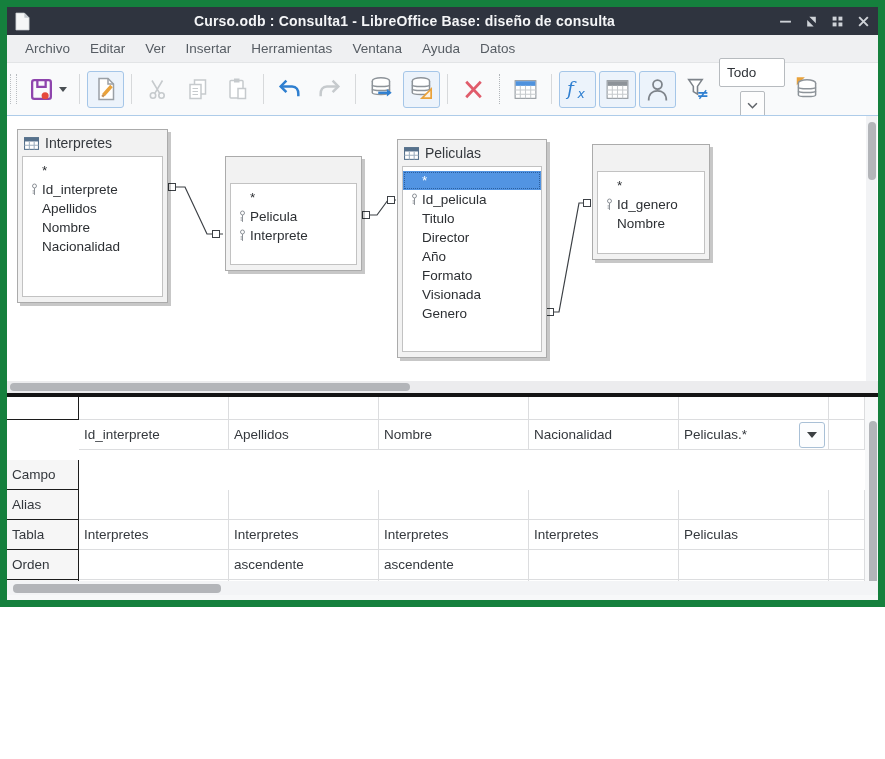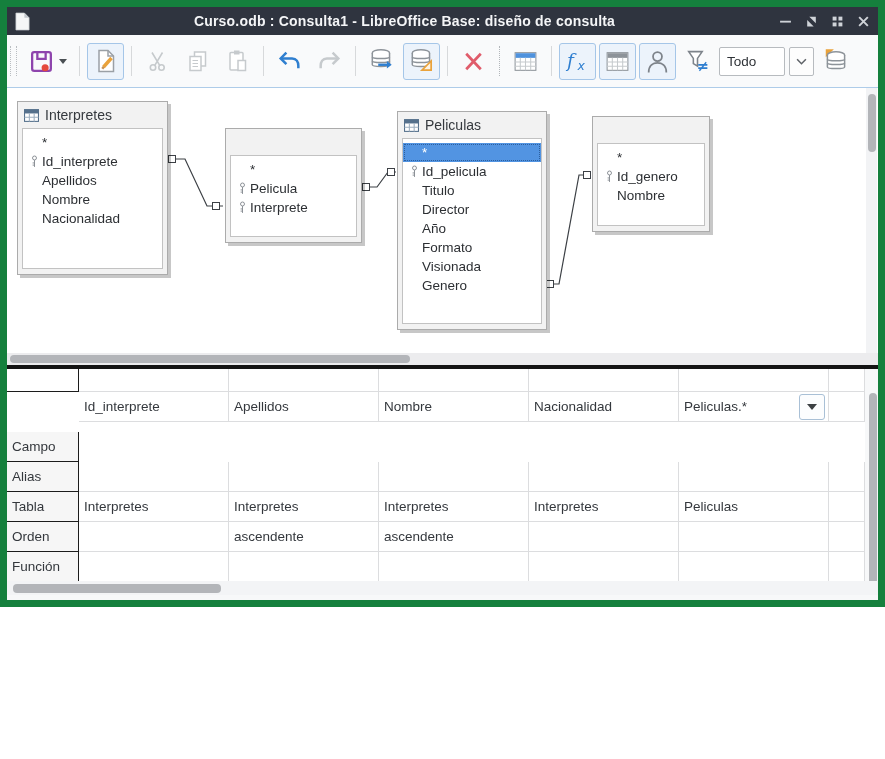--- a/index.html
+++ b/index.html
@@ -19,21 +19,21 @@
   .menu-item { padding:3px 10px; font-size:13.5px; color:#565c63; }
 
   
   #toolbar { height:52px; background:#f9fafb; display:flex; align-items:center; padding:0 4px 0 2px; gap:3px; flex:0 0 auto; }
   .tb-grip { width:7px; height:30px; border-left:1px dotted #b9bdc1; border-right:1px dotted #b9bdc1; margin:0 3px 0 1px; }
   .tb-btn { width:37px; height:37px; border:1px solid transparent; border-radius:3px; display:flex; align-items:center; justify-content:center; background:transparent; }
   .tb-btn.active { border-color:#a5c6e8; background:#ecf3fb; }
   .tb-save { display:flex; align-items:center; gap:2px; width:auto; padding:0 4px; }
   .tb-sep { width:1px; height:30px; background:#d7d9db; margin:0 4px; }
   .tb-sep.dotted { background:none; border-left:1px dotted #b2b6ba; }
-  .combo { display:flex; align-items:center; gap:4px; }
+  .combo { display:flex; align-items:center; gap:4px;flex-direction:column; }
   .combo-field { width:66px; height:29px; background:#fff; border:1px solid #b7bbbf; border-radius:2px; font-size:13.5px; color:#2f3338; padding:0 7px; display:flex; align-items:center; }
   .combo-btn { width:25px; height:29px; background:#fdfdfd; border:1px solid #b7bbbf; border-radius:2px; display:flex; align-items:center; justify-content:center; }
 
   
   #design-wrap { border-top:1px solid #aecce9; flex:0 0 auto; }
   #design-canvas { position:relative; height:265px; background:#fff; overflow:hidden; }
   #design-hscroll { height:12px; background:#ececee; position:relative; }
   #design-hscroll .thumb { position:absolute; left:3px; top:2px; width:400px; height:8px; border-radius:4px; background:#b3b5b9; }
   #design-vscroll { position:absolute; right:1px; top:0; width:11px; height:100%; background:#f2f3f5; }
   #design-vscroll .thumb { position:absolute; left:1.5px; top:6px; width:8px; height:58px; border-radius:4px; background:#b3b5b9; }
@@ -100,20 +100,30 @@
           </svg>
         </span>
         <span class="win-btn">
           <svg viewBox="0 0 12 12" width="13" height="13">
             <path d="M2 2 L10 10 M10 2 L2 10" stroke="#cfd3d8" stroke-width="1.8" fill="none"></path>
           </svg>
         </span>
       </span>
   </div>
 
+  <div id="menubar">
+    <span class="menu-item">Archivo</span>
+    <span class="menu-item">Editar</span>
+    <span class="menu-item">Ver</span>
+    <span class="menu-item">Insertar</span>
+    <span class="menu-item">Herramientas</span>
+    <span class="menu-item">Ventana</span>
+    <span class="menu-item">Ayuda</span>
+    <span class="menu-item">Datos</span>
+  </div>
 
   <div id="toolbar">
     <span class="tb-grip"></span>
   <span class="tb-btn tb-save">
         <svg viewBox="0 0 26 26" width="27" height="27">
           <rect x="4" y="4" width="18" height="18" rx="2" fill="none" stroke="#8e44ad" stroke-width="2.2"></rect>
           <path d="M9 4 V10.5 H17 V4" fill="none" stroke="#8e44ad" stroke-width="2.2"></path>
           <circle cx="16.5" cy="19" r="3.4" fill="#e5493d"></circle>
         </svg>
         <span style="display:flex;margin-left:2px">

